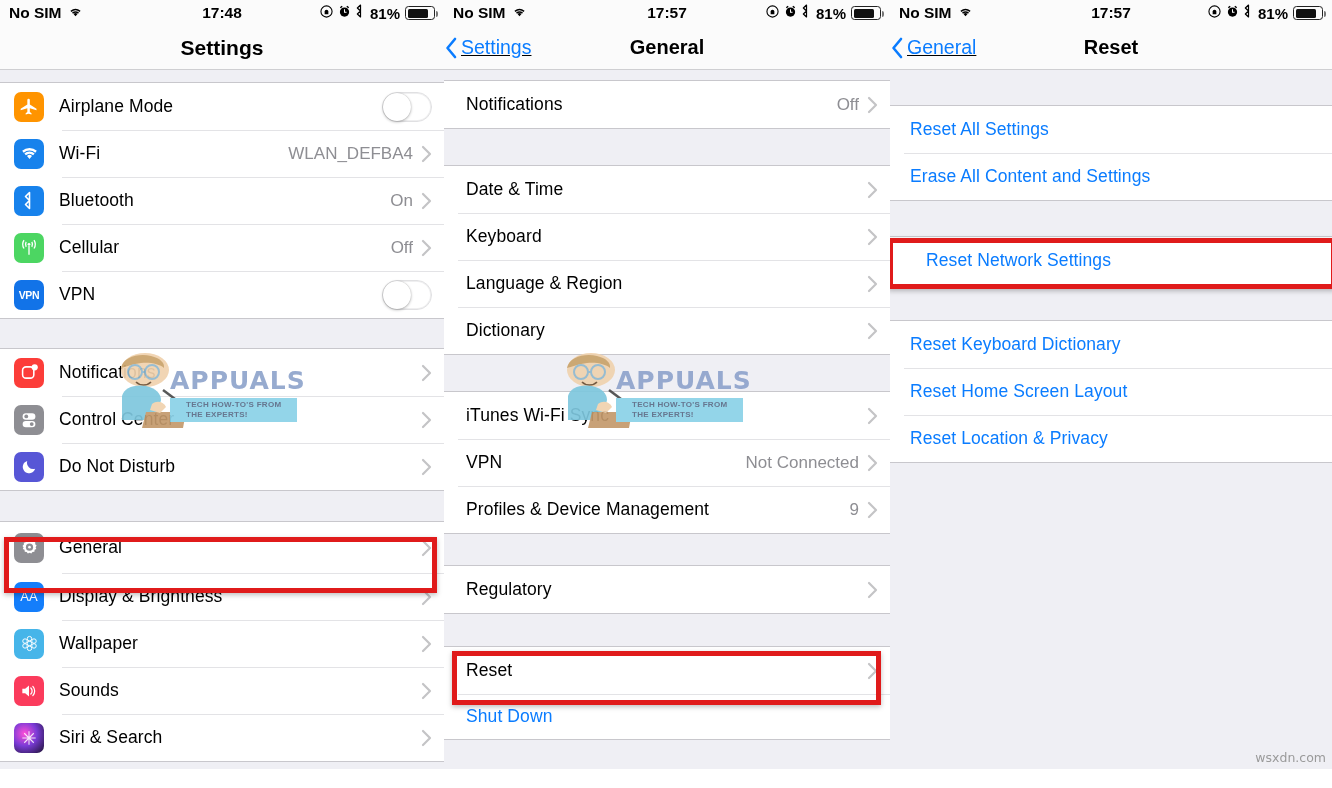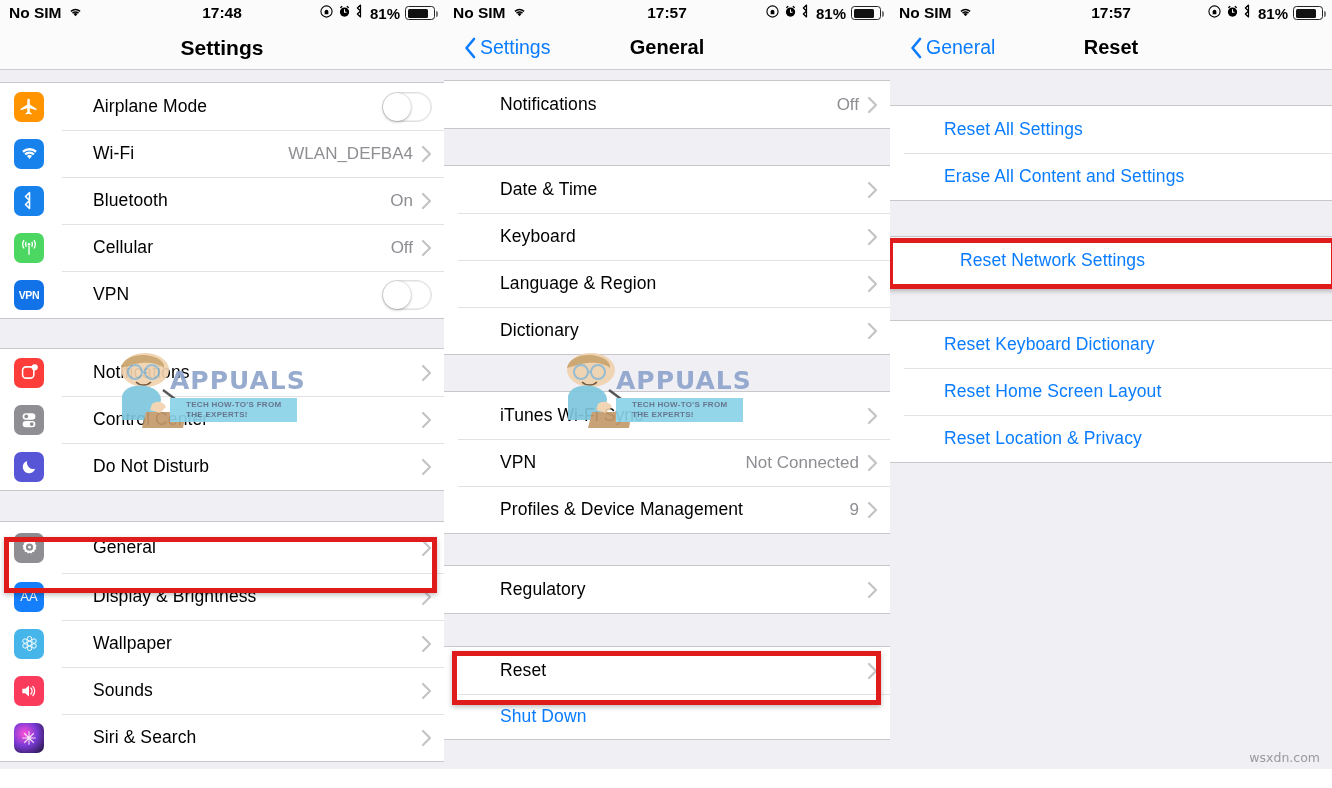--- a/index.html
+++ b/index.html
@@ -34,22 +34,23 @@
   }
   .battery::after {
     content: ""; position: absolute; right: -4px; top: 4px;
     width: 2.5px; height: 6px; background: #777; border-radius: 0 2px 2px 0;
   }
   .battery i { display: block; height: 100%; width: 81%; background: #111; border-radius: 1.5px; }
 
   
   .navbar {
     height: 44px; background: #fbfbfb; position: relative;
-    display: flex; align-items: center; padding: 0 20px;
+    display: flex; align-items: center; padding: 0 1px;
     border-bottom: 1px solid #cfcfd2;
+    text-decoration: underline;
   }
   .nav-title {
     position: absolute; left: 0; right: 0; text-align: center;
     font-size: 20px; font-weight: bold; color: #000; pointer-events: none;
   }
   .nav-back { display: flex; align-items: center; gap: 3px; color: #0a7cff; font-size: 19.5px; position: relative; z-index: 2; }
   .nav-back svg { display: block; }
   .nav-title.plain { font-size: 21px; }
 
   
@@ -60,21 +61,21 @@
     display: flex; align-items: center; height: 47px;
     padding-left: 14px; padding-right: 12px; background: #fff;
     position: relative;
   }
   .row + .row::before {
     content: ""; position: absolute; top: 0; left: 14px; right: 0; height: 1px; background: #e3e3e6;
   }
   .row.inset-sep + .row.inset-sep::before { left: 62px; }
   .row .icon { width: 30px; height: 30px; border-radius: 7px; flex: 0 0 30px; margin-right: 15px;
                display: flex; align-items: center; justify-content: center; color: #fff; }
-  .row .label { font-size: 17.5px; color: #000; letter-spacing: 0.1px; margin-left: 34px; }
+  .row .label { font-size: 17.5px; color: #000; letter-spacing: 0.1px; }
   .row .label.blue { color: #0a7cff; }
   .row .value { margin-left: auto; font-size: 17px; color: #8e8e93; padding-right: 8px; }
   .row .chev { margin-left: auto; color: #c4c4c6; display: flex; align-items: center; }
   .row .value + .chev { margin-left: 0; }
 
   
   .toggle { margin-left: auto; width: 50px; height: 30px; border-radius: 16px;
             background: #fff; border: 1px solid #e0e0e2; position: relative; box-shadow: inset 0 0 0 1px #efeff0; }
   .toggle .knob { position: absolute; top: 0px; left: 0px; width: 28px; height: 28px; border-radius: 50%;
             background: #fff; box-shadow: 0 1px 3px rgba(0,0,0,.28), 0 0 1px rgba(0,0,0,.25); }
@@ -100,21 +101,21 @@
     pointer-events: none; z-index: 30;
     box-shadow: 0 2px 5px rgba(0,0,0,.25);
   }
 
   
   .wm { position: absolute; z-index: 20; pointer-events: none; opacity: .92; }
   .wm .txt { font-family: "DejaVu Sans", sans-serif; font-weight: bold; font-size: 25px;
              color: #8fa4cc; letter-spacing: 1px; }
   .wm .sub { background: #8ad2e8; color: #5a6b86; font-size: 8px; font-weight: bold;
              line-height: 1.25; padding: 2px 16px; letter-spacing: .3px; }
-  .wm-site { position: absolute; right: 12px; bottom: 4px; font-size: 12.5px; color: #9a9a9a;
+  .wm-site { position: absolute; right: 6px; bottom: 4px; font-size: 12.5px; color: #9a9a9a;
              font-family: "DejaVu Sans", sans-serif; z-index: 25; }
 </style>
 </head>
 <body>
 
 <div class="screens">
 
   <div class="phone p1">
 
     <div class="statusbar">

